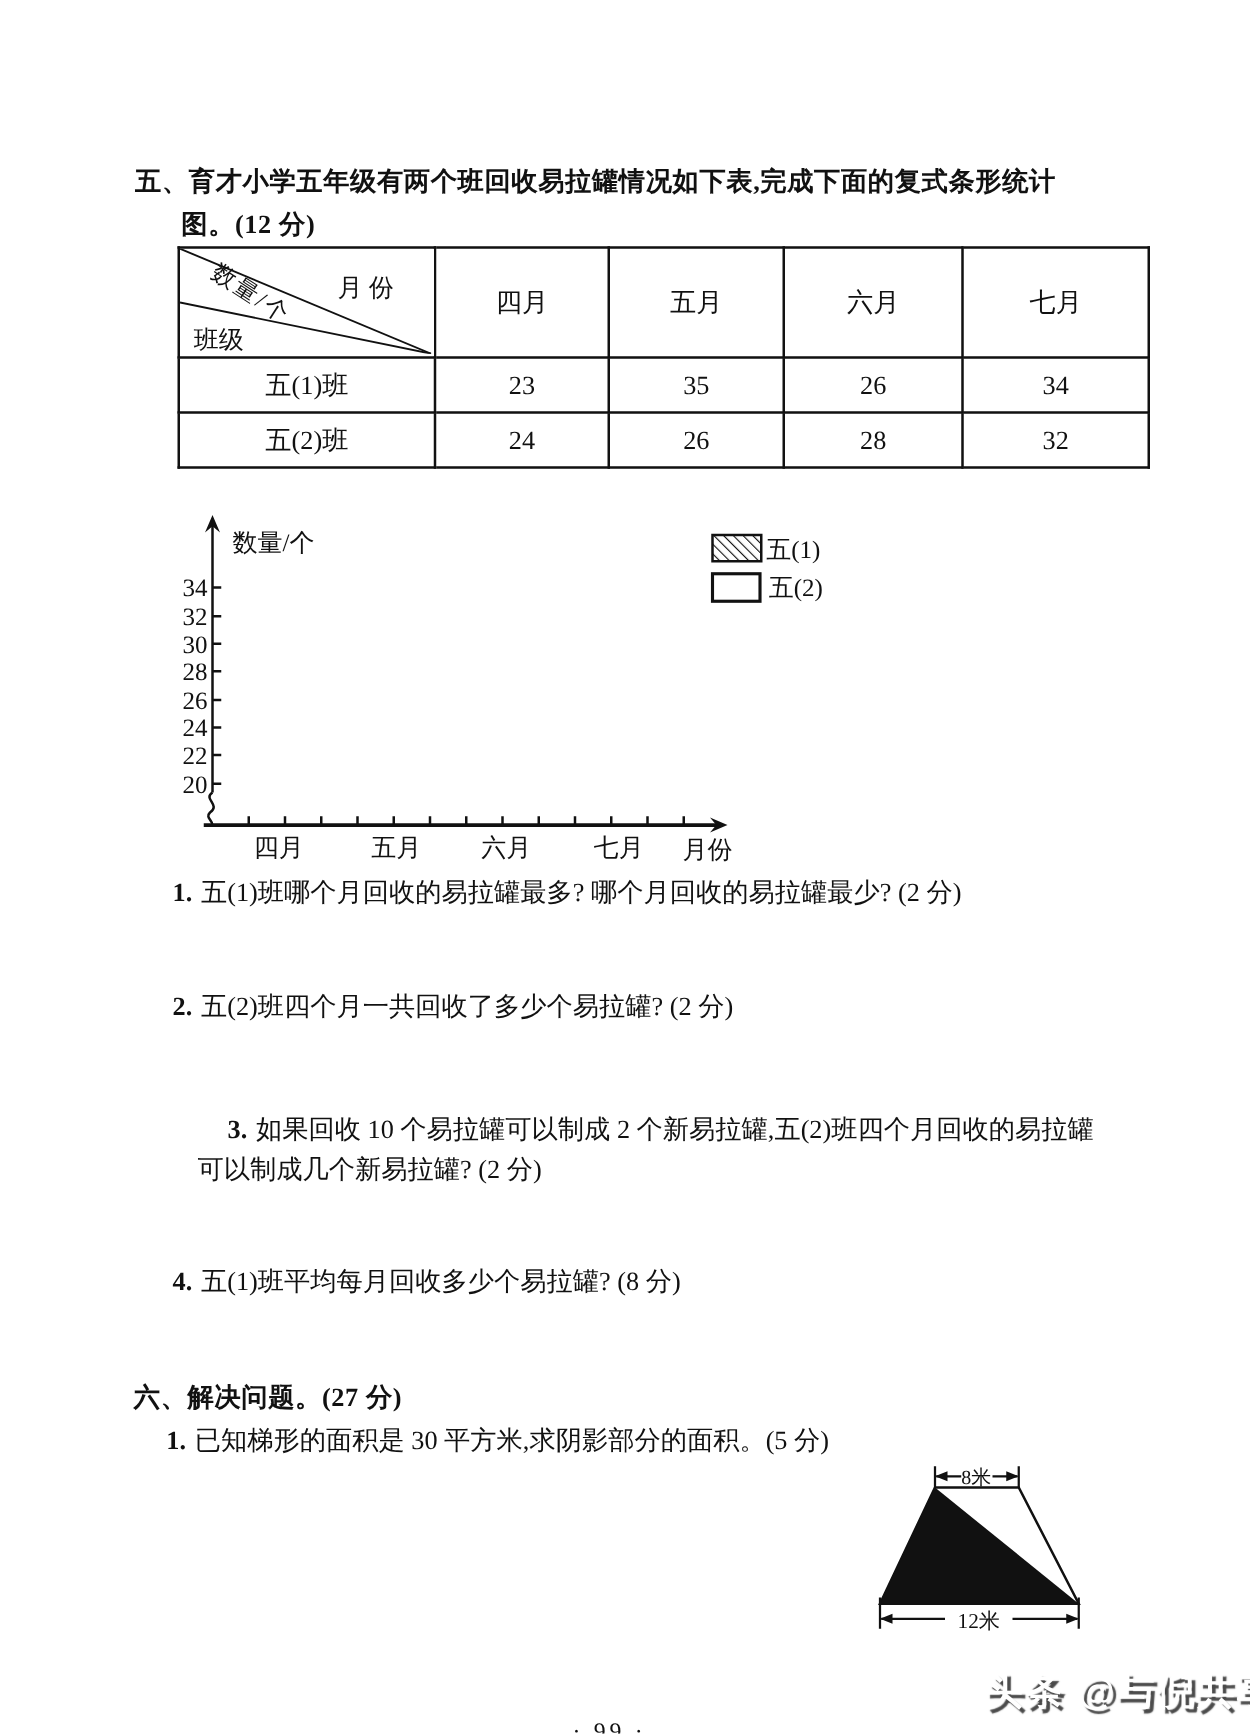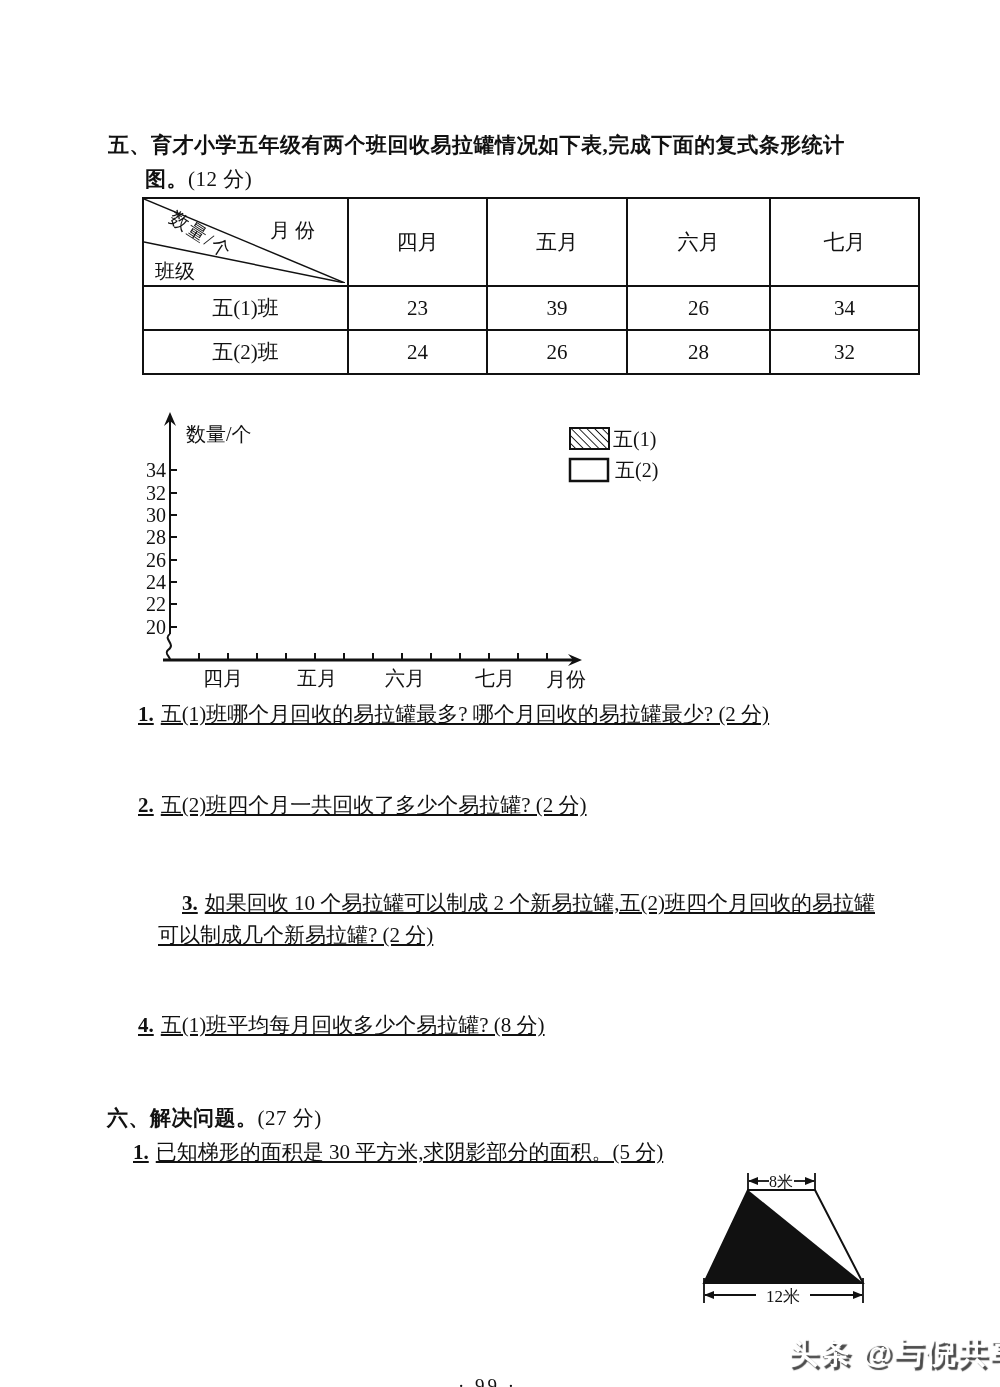--- a/index.html
+++ b/index.html
@@ -4,23 +4,23 @@
 <style>
   * { margin:0; padding:0; box-sizing:border-box; }
   html,body { background:#ffffff; }
   .page {
     position:relative; width:1000px; height:1387px; background:#ffffff;
     font-family:"Liberation Serif","DejaVu Serif",serif; color:#111;
     overflow:hidden;
   }
   .abs { position:absolute; }
   .heading { font-size:21px; font-weight:bold; letter-spacing:0.5px; white-space:nowrap; }
-  .heading .score { font-weight:normal; }
+  .heading .score { font-weight:bold; }
   .chart-title { font-size:20px; letter-spacing:0.5px; white-space:nowrap; }
-  .question { font-size:21px; white-space:nowrap;text-decoration:underline; }
+  .question { font-size:21px; white-space:nowrap; }
   .qnum { font-weight:bold; margin-right:7px; }
   table.data { border-collapse:collapse; table-layout:fixed; width:776px; }
   table.data td { border:2px solid #111; text-align:center; vertical-align:middle; font-size:21px; padding:0; background:#fff; }
   td.corner { position:relative; }
   td.corner svg { position:absolute; left:0; top:0; }
   svg text { font-family:"Liberation Serif","DejaVu Serif",serif; fill:#111; }
   .footer { font-size:19px; letter-spacing:3px; white-space:nowrap;margin-top:48px; }
   .watermark {
     font-family:"Liberation Sans","DejaVu Sans",sans-serif;
     font-size:30px; font-weight:bold; letter-spacing:2px; white-space:nowrap;
@@ -59,21 +59,21 @@
         </svg>
       </td>
       <td>四月</td>
       <td>五月</td>
       <td>六月</td>
       <td>七月</td>
     </tr>
     <tr style="height:44px;">
       <td>五(1)班</td>
       <td>23</td>
-      <td>39</td>
+      <td>35</td>
       <td>26</td>
       <td>34</td>
     </tr>
     <tr style="height:44px;">
       <td>五(2)班</td>
       <td>24</td>
       <td>26</td>
       <td>28</td>
       <td>32</td>
     </tr>

